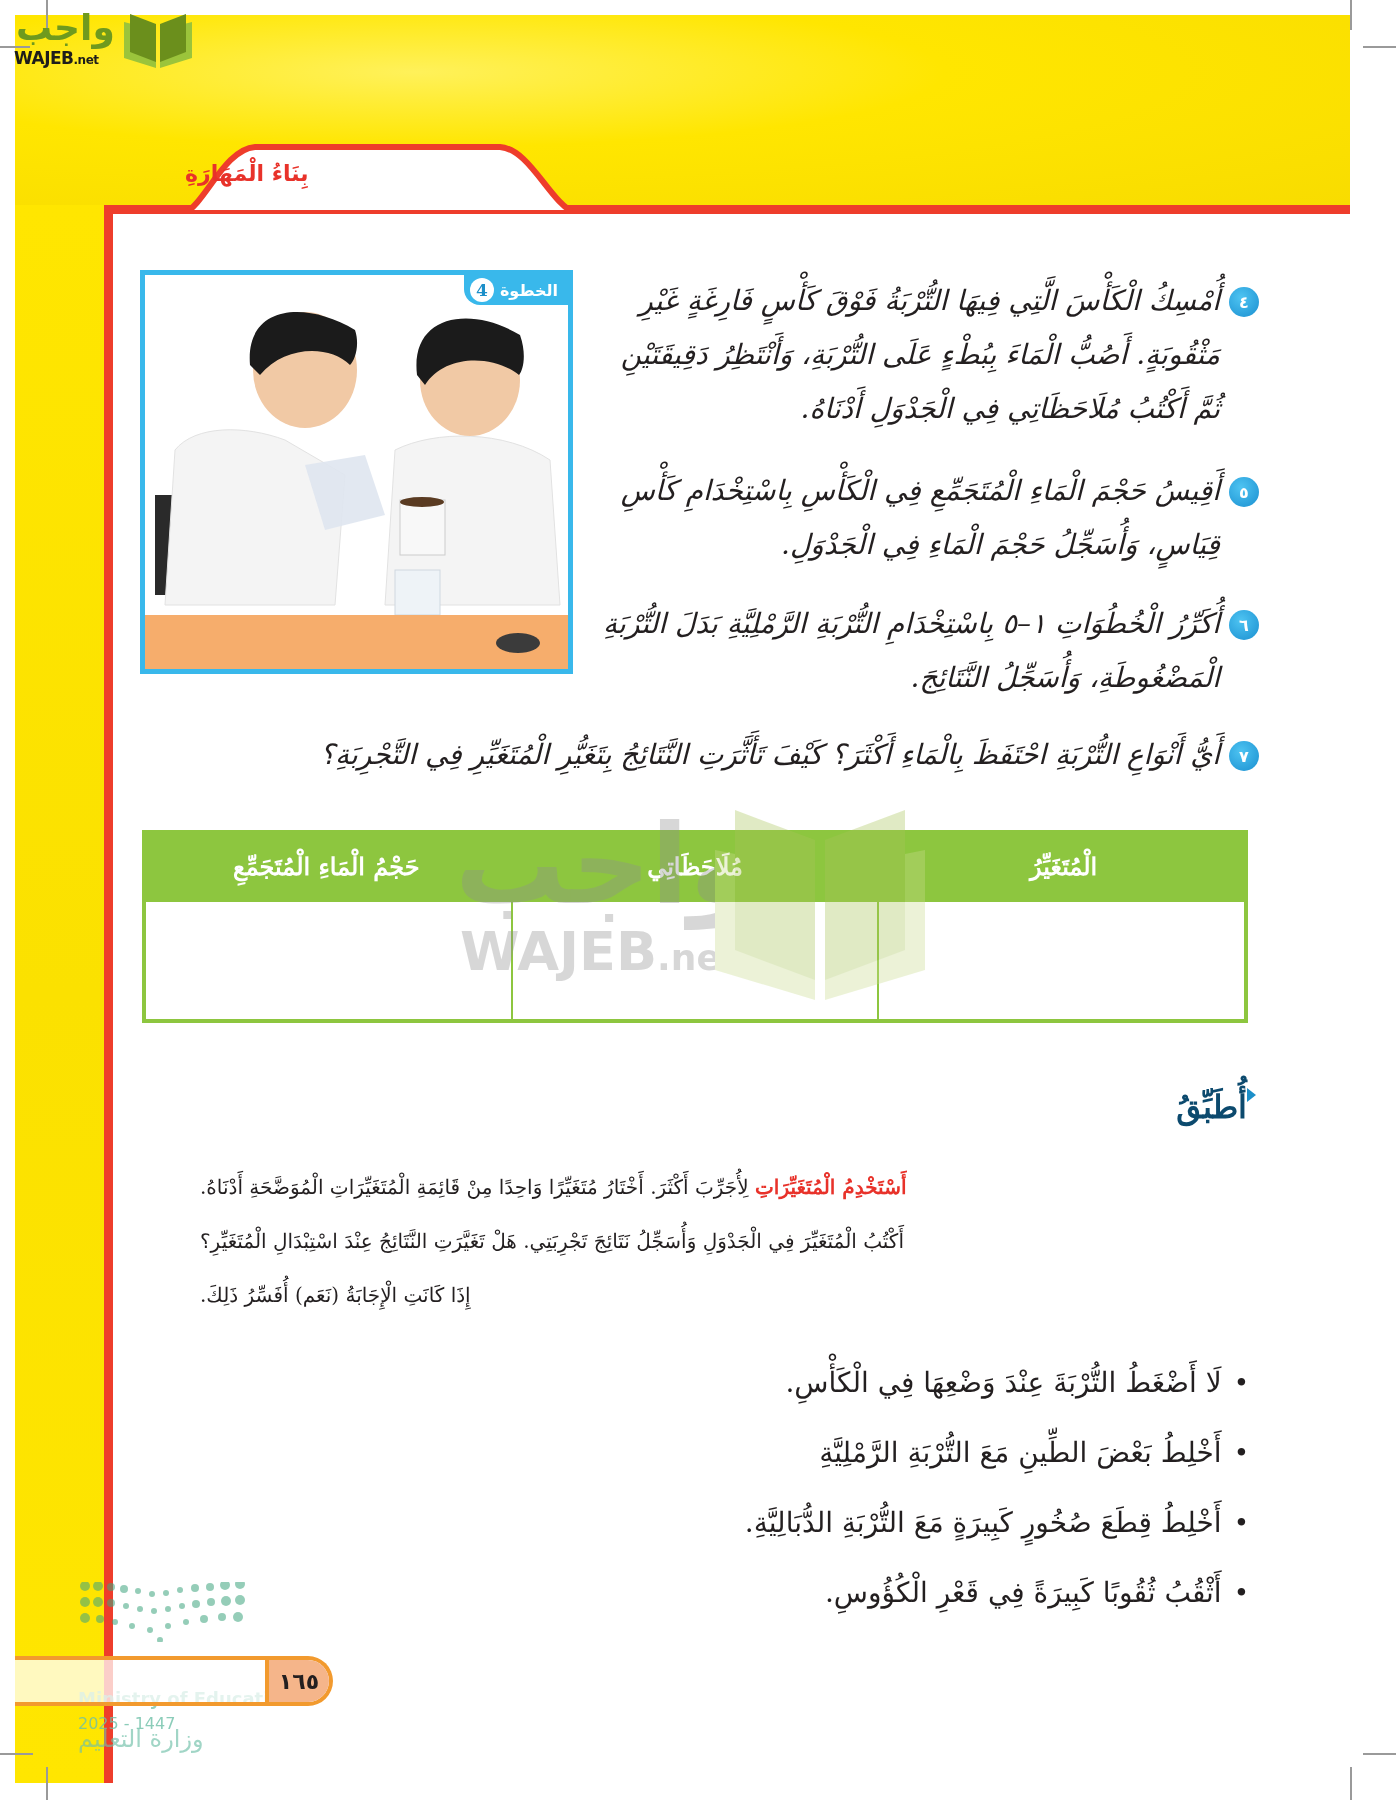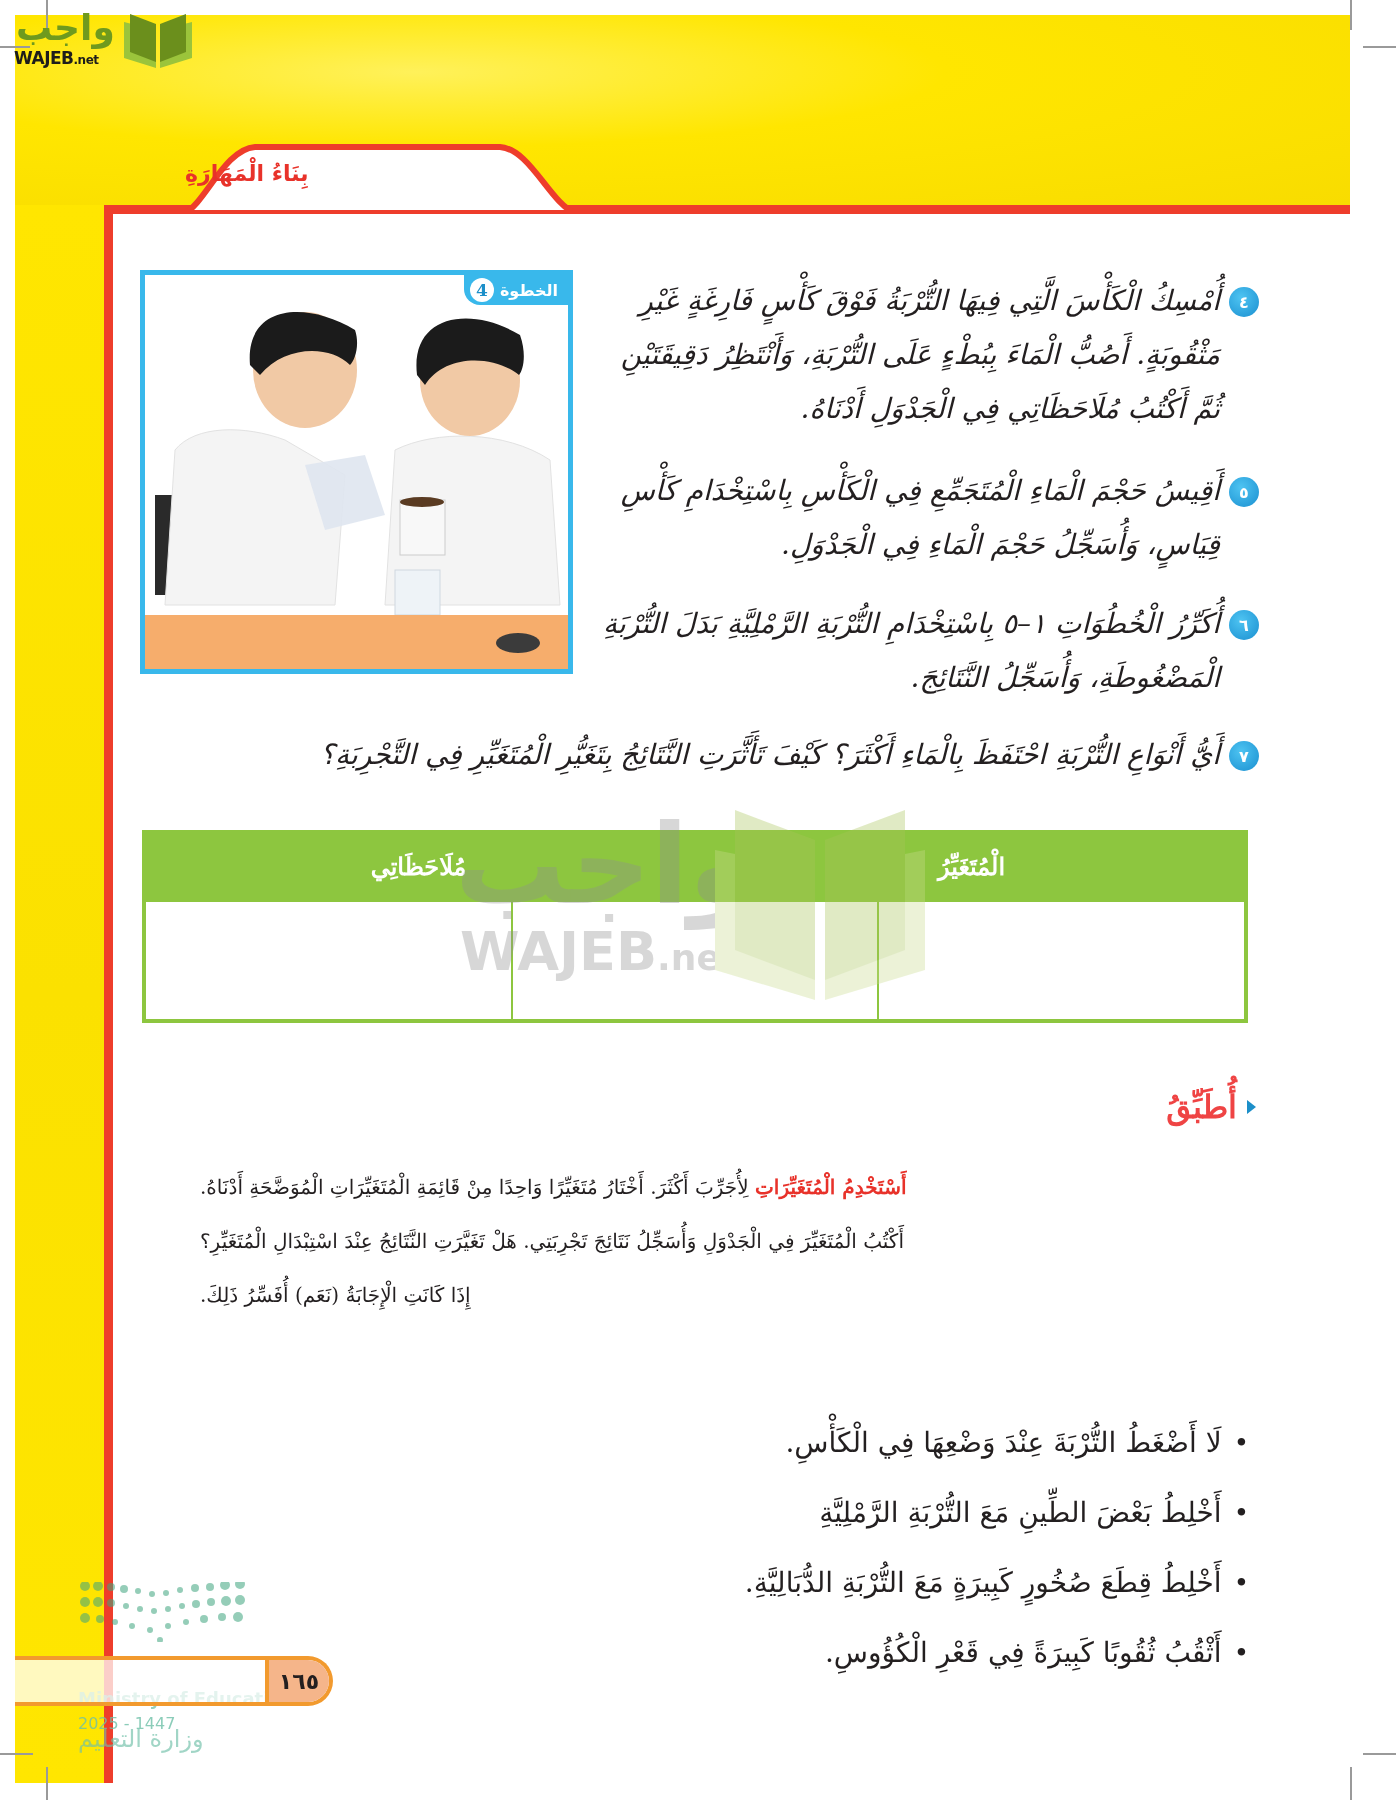--- a/index.html
+++ b/index.html
@@ -41,25 +41,25 @@
     font-family:"DejaVu Serif",serif;}
   .tbl-body{position:absolute;left:0;top:72px;right:0;bottom:0;display:flex;direction:rtl;}
   .tbl-body div{flex:1;border-left:2px solid #8dc63f;}
   .tbl-body div:last-child{border-left:none;}
   
   .wm{left:455px;top:810px;width:500px;height:190px;opacity:0.35;pointer-events:none;}
   .wm-ar{position:absolute;left:0;top:-5px;font-size:110px;font-weight:bold;color:#8f8f8f;direction:rtl;line-height:120px;}
   .wm-en{position:absolute;left:5px;top:110px;font-size:54px;font-weight:bold;color:#8f8f8f;}
   .wm-book{position:absolute;left:260px;top:0;}
   
-  .apply-head{right:140px;top:1088px;color:#ef4444;font-size:32px;font-weight:bold;direction:rtl;display:flex;align-items:center;gap:10px;font-family:"DejaVu Serif",serif;}
+  .apply-head{right:140px;top:1088px;color:#0c4a6e;font-size:32px;font-weight:bold;direction:rtl;display:flex;font-family:"DejaVu Serif",serif;}
   .apply-head .tri{width:0;height:0;border-top:7px solid transparent;border-bottom:7px solid transparent;border-left:9px solid #1c8fc9;}
   .para{right:147px;left:200px;direction:rtl;text-align:left;font-size:20px;line-height:54px;font-family:"DejaVu Serif","Liberation Serif",serif;}
   .para .hl{color:#e8322a;font-weight:bold;}
-  .bullets{right:147px;top:1408px;direction:rtl;font-size:28px;line-height:69px;font-family:"DejaVu Serif","Liberation Serif",serif;margin:0;padding:0;list-style:none;}
+  .bullets{right:147px;top:1348px;direction:rtl;font-size:28px;line-height:69px;font-family:"DejaVu Serif","Liberation Serif",serif;margin:0;padding:0;list-style:none;}
   .bullets li::before{content:"•";margin-left:12px;font-size:26px;}
   
   .moe{left:80px;top:1582px;}
   .moe-text{left:78px;top:1725px;font-size:24px;color:#6fc0a8;opacity:0.65;direction:rtl;}
   .moe-en{left:78px;top:1688px;font-size:18px;color:#6fc0a8;opacity:0.75;font-weight:bold;}
   .moe-year{left:78px;top:1714px;font-size:16px;color:#6fc0a8;opacity:0.8;}
   .footer-pill{left:15px;top:1656px;width:318px;height:50px;border:4px solid #f29a2e;border-left:none;
     border-radius:0 26px 26px 0;box-sizing:border-box;background:rgba(255,255,255,0.75);display:flex;direction:rtl;}
   .footer-page{width:60px;background:#f5b58a;border-left:4px solid #f29a2e;border-radius:0 22px 22px 0;
     display:flex;align-items:center;justify-content:center;font-size:22px;font-weight:bold;color:#231f20;}
@@ -138,20 +138,21 @@
 <div class="badge" style="left:1229px;top:610px;">٦</div>
 <div class="step" style="left:602px;top:597px;width:618px;">أُكَرِّرُ الْخُطُوَاتِ ١–٥ بِاسْتِخْدَامِ التُّرْبَةِ الرَّمْلِيَّةِ بَدَلَ التُّرْبَةِ الْمَضْغُوطَةِ، وَأُسَجِّلُ النَّتَائِجَ.</div>
 
 <div class="badge" style="left:1229px;top:741px;">٧</div>
 <div class="step" style="left:320px;top:728px;width:900px;white-space:nowrap;">أَيُّ أَنْوَاعِ التُّرْبَةِ احْتَفَظَ بِالْمَاءِ أَكْثَرَ؟ كَيْفَ تَأَثَّرَتِ النَّتَائِجُ بِتَغَيُّرِ الْمُتَغَيِّرِ فِي التَّجْرِبَةِ؟</div>
 
 <div class="abs tbl">
   <div class="tbl-head">
     <div>الْمُتَغَيِّرُ</div>
     <div>مُلَاحَظَاتِي</div>
+    <div>حَجْمُ الْمَاءِ الْمُتَجَمِّعِ</div>
   </div>
   <div class="tbl-body">
     <div></div>
     <div></div>
     <div></div>
   </div>
 </div>
 
 <div class="abs wm">
   <span class="wm-ar">واجب</span>

